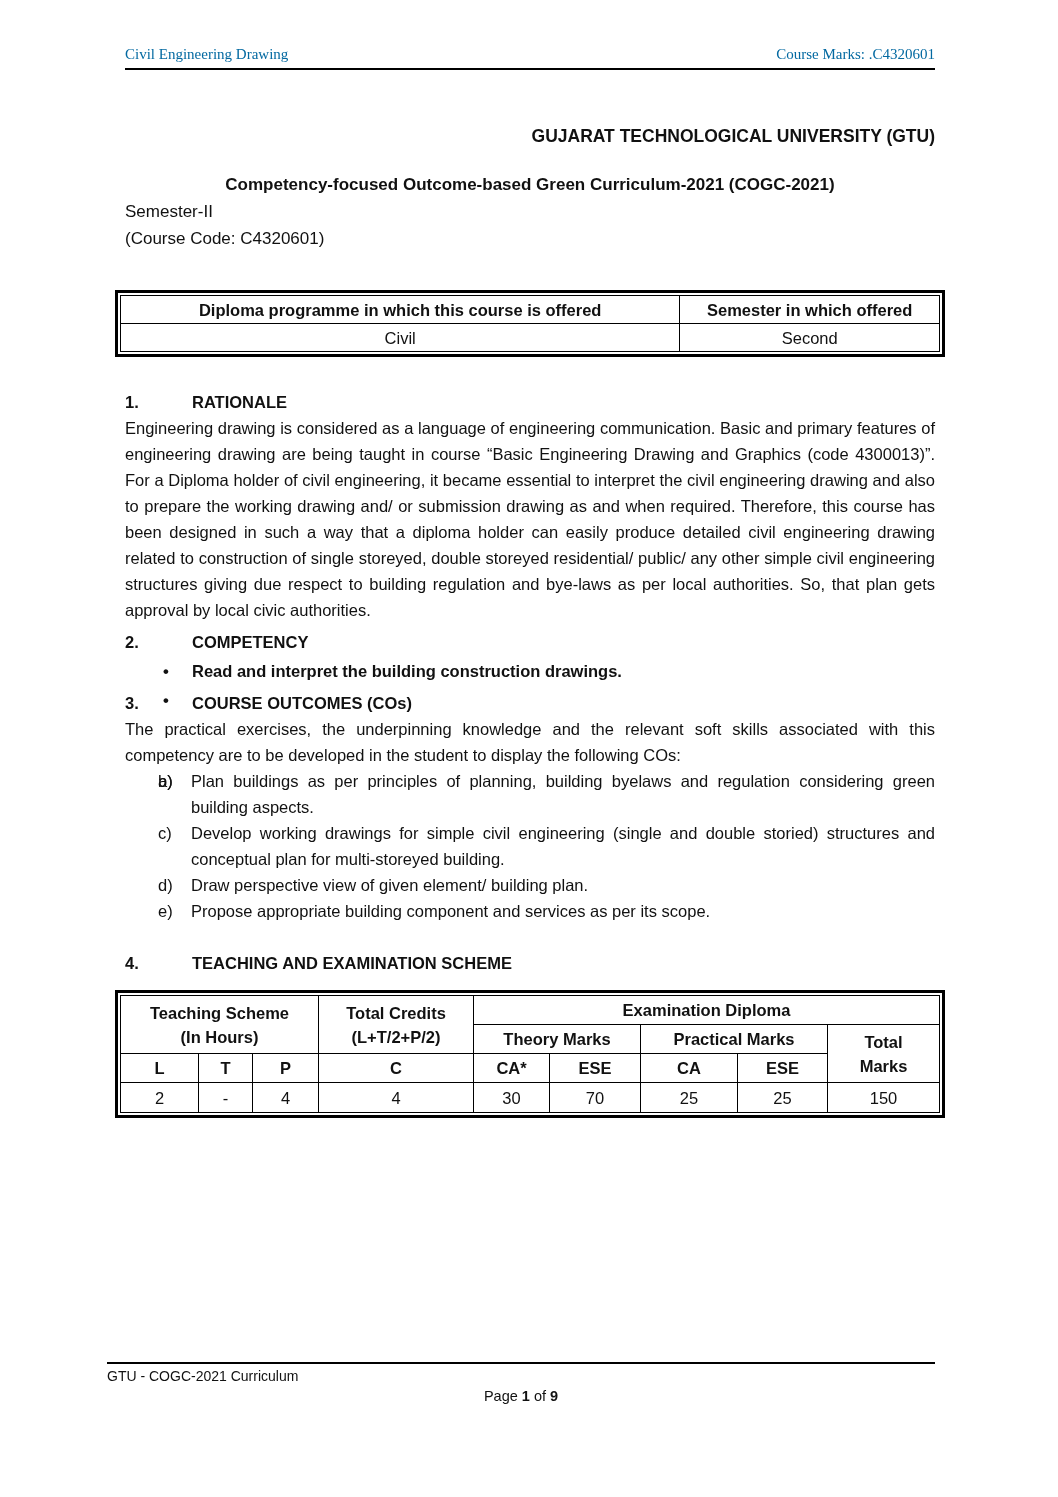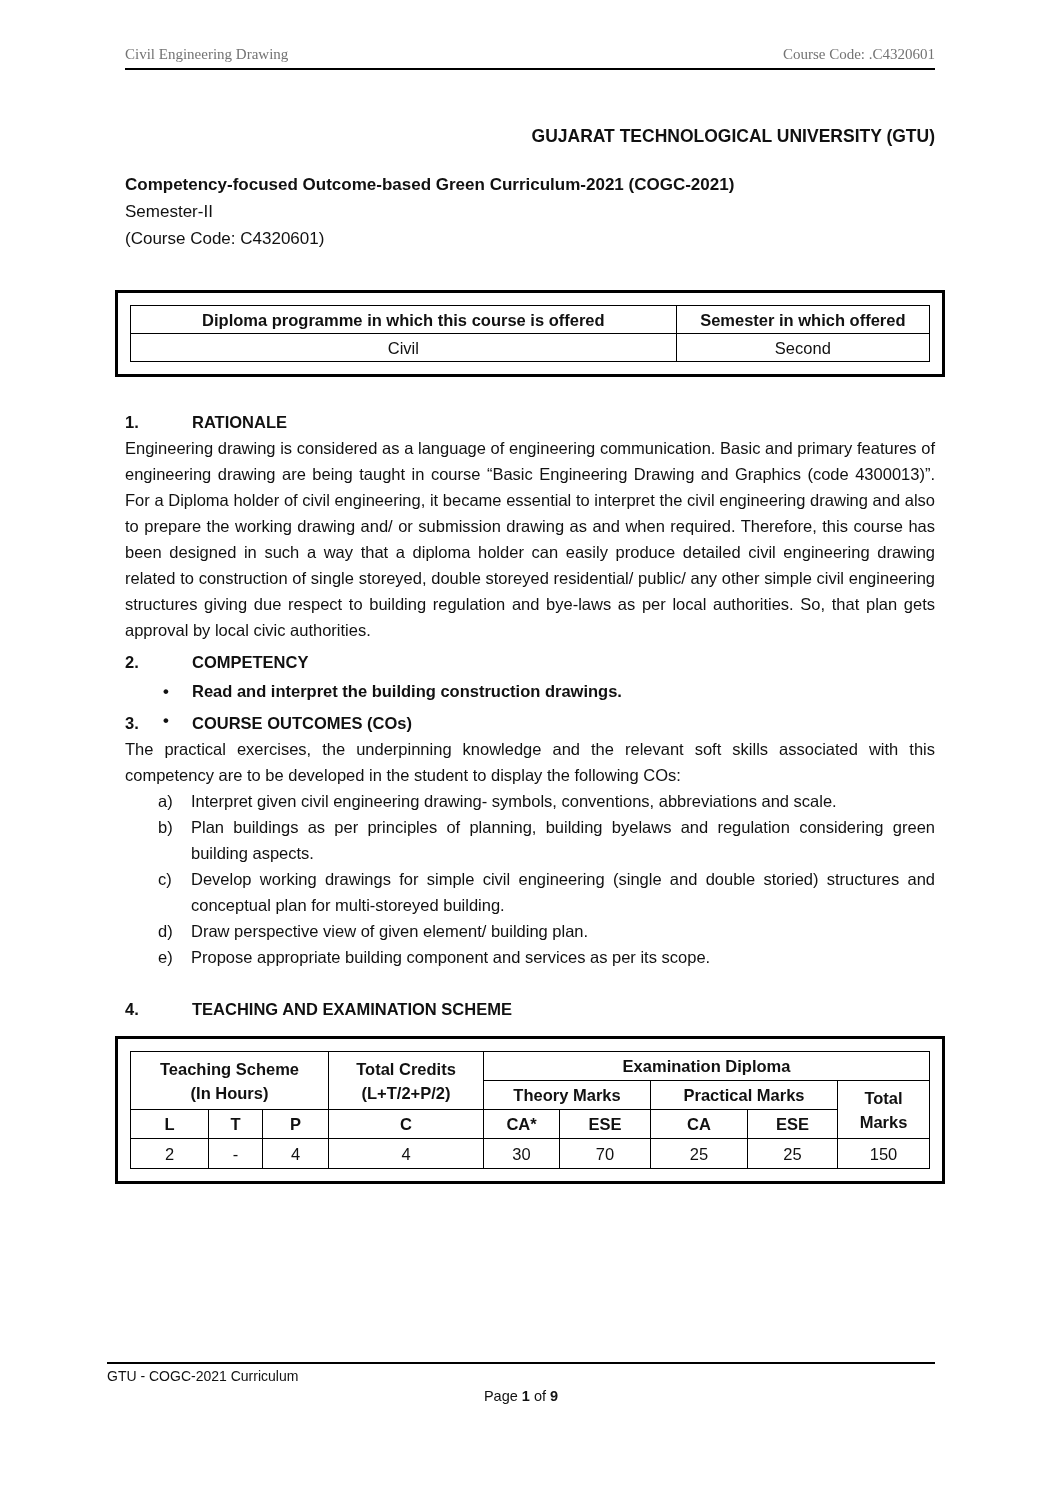--- a/index.html
+++ b/index.html
@@ -12,33 +12,33 @@
     background:#ffffff;
     color:#111;
     font-family:"Liberation Sans", sans-serif;
     font-size:16.5px;
     overflow:hidden;
   }
   
   .pg-header {
     display:flex; justify-content:space-between; align-items:flex-end;
     font-family:"Liberation Serif", serif;
-    font-size:15px; color:#737373;
+    font-size:15px; color:#0369a1;
     margin-bottom:5px;
   }
   .pg-rule { border-bottom:2.5px solid #000; }
 
   
   .t-uni    { text-align:right; font-weight:bold; font-size:17.5px; margin-top:56px; }
-  .t-curr   { font-weight:bold; font-size:17px;  margin-top:25px; line-height:26px; }
+  .t-curr   { text-align:center; font-weight:bold; font-size:17px;  margin-top:25px; line-height:26px; }
   .t-sub    { font-size:17px; line-height:27px; }
   .t-course { text-align:center; font-weight:bold; font-size:17px; margin-top:25px; line-height:26px; }
 
   
-  .tbl-wrap { border:3px solid #000; padding:12px; margin-left:-10px; margin-right:-10px; background:#fff; }
+  .tbl-wrap { border:3px solid #000; padding:2px; margin-left:-10px; margin-right:-10px; background:#fff; }
   .tbl-wrap table { width:100%; border-collapse:collapse; table-layout:fixed; }
   .tbl-wrap th, .tbl-wrap td {
     border:1px solid #000; text-align:center; vertical-align:middle;
     padding:1px 3px; font-size:16.5px; line-height:24px; overflow:hidden;
   }
   .offer-wrap { margin-top:38px; }
   .offer-wrap th { font-weight:bold; height:25px; }
   .offer-wrap td { height:25px; }
 
   
@@ -70,21 +70,21 @@
   .f-left { font-size:14px; line-height:19px; }
   .f-page { text-align:center; font-size:14.5px; line-height:20px; }
 </style>
 </head>
 <body>
 
 <div class="page">
 
   <div class="pg-header">
     <span>Civil Engineering Drawing</span>
-    <span>Course Code: .C4320601</span>
+    <span>Course Marks: .C4320601</span>
   </div>
   <div class="pg-rule"></div>
 
   <div class="t-uni">GUJARAT TECHNOLOGICAL UNIVERSITY (GTU)</div>
   <div class="t-curr">Competency-focused Outcome-based Green Curriculum-2021 (COGC-2021)</div>
   <div class="t-sub">Semester-II</div>
   <div class="t-sub">(Course Code: C4320601)</div>
 
   <div class="tbl-wrap offer-wrap">
     <table>
@@ -120,21 +120,20 @@
   <div class="bullet-item">
     <span class="bullet-dot">•</span>
   </div>
 
   <div class="sec-head">
     <span class="sec-num">3.</span><span>COURSE OUTCOMES (COs)</span>
   </div>
   <p class="body-p">The practical exercises, the underpinning knowledge and the relevant soft skills associated with this competency are to be developed in the student to display the following COs:</p>
   <div class="outcome-item">
     <span class="outcome-marker">a)</span>
-    <span>Interpret given civil engineering drawing- symbols, conventions, abbreviations and scale.</span>
   </div>
   <div class="outcome-item">
     <span class="outcome-marker">b)</span>
     <span>Plan buildings as per principles of planning, building byelaws and regulation considering green building aspects.</span>
   </div>
   <div class="outcome-item">
     <span class="outcome-marker">c)</span>
     <span>Develop working drawings for simple civil engineering (single and double storied) structures and conceptual plan for multi-storeyed building.</span>
   </div>
   <div class="outcome-item">

